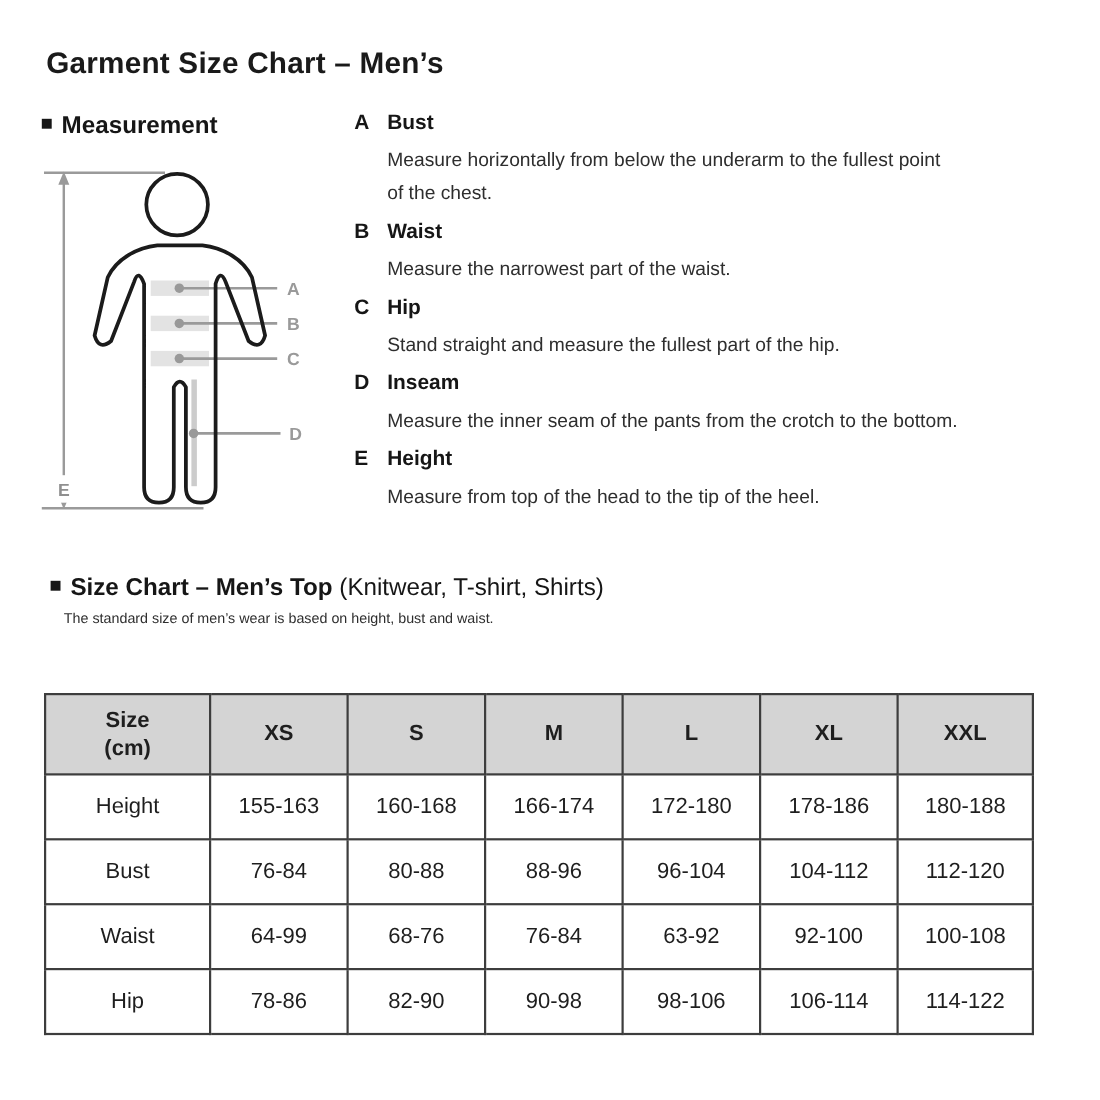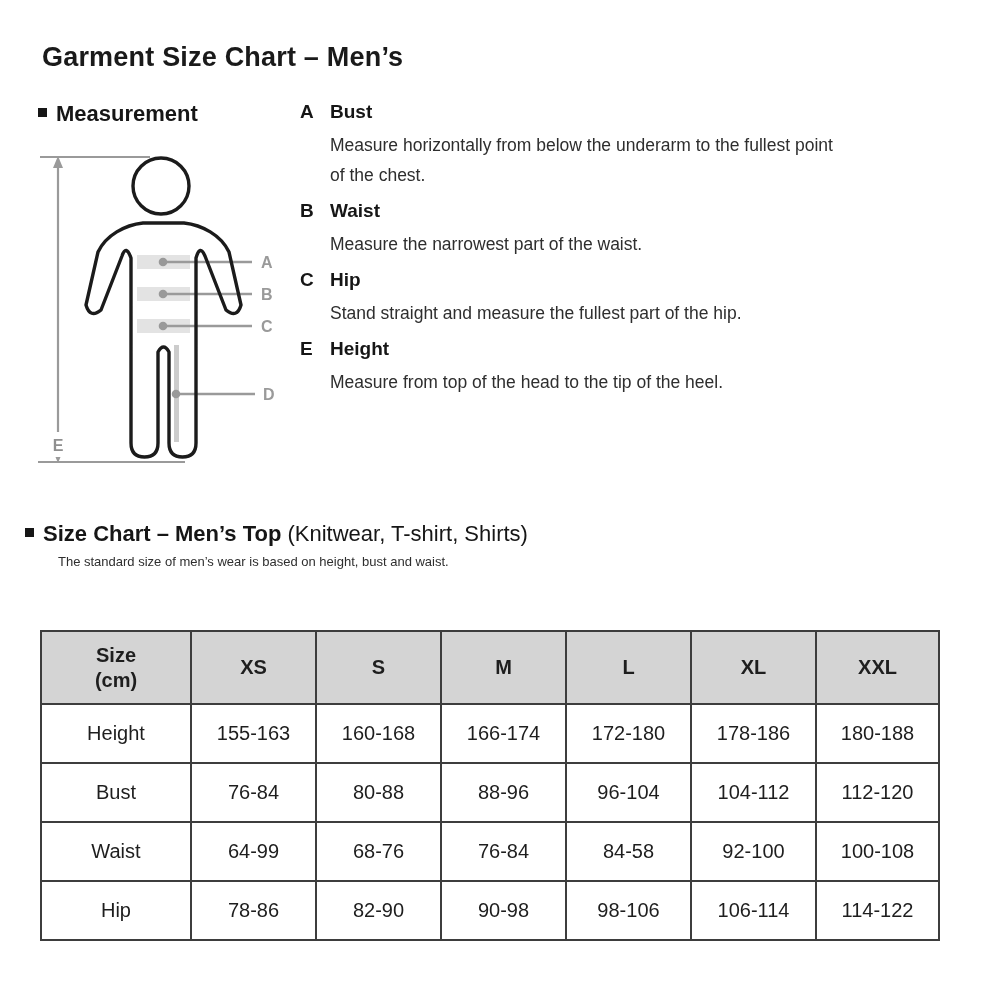--- a/index.html
+++ b/index.html
@@ -16,31 +16,31 @@
   .bullet-square {
     width:9px; height:9px; background:#161616; margin-top:7px; flex:0 0 auto;
   }
   .section-head .head-text { font-size:22px; font-weight:bold; color:#161616; }
   .head-text .normal { font-weight:normal; }
 
   .measurement-head { position:absolute; left:38px; top:101px; }
 
   .figure-wrap { position:absolute; left:28px; top:140px; width:260px; height:340px; }
 
-  .defs { position:absolute; left:300px; top:100px; width:660px; }
+  .defs { position:absolute; left:322px; top:100px; width:660px; }
   .def-item { margin-bottom:9px; }
   .def-head { line-height:24px; margin-bottom:5px; }
   .def-letter { display:inline-block; width:30px; font-size:19px; font-weight:bold; color:#161616; }
   .def-term { font-size:19px; font-weight:bold; color:#161616; }
   .def-desc {
     margin-left:30px; font-size:17.5px; line-height:30px; color:#2e2e2e;
     white-space:pre-line;
   }
 
-  .sizechart-head { position:absolute; left:25px; top:521px; }
+  .sizechart-head { position:absolute; left:46px; top:521px; }
   .sizechart-sub  { position:absolute; left:58px; top:554px; font-size:13px; color:#2e2e2e; }
 
   table.size-table {
     position:absolute; left:40px; top:630px;
     border-collapse:collapse; table-layout:fixed; width:898px;
     font-size:20px; color:#1e1e1e;border-radius:19px;
   }
   .size-table th, .size-table td {
     border:2px solid #3d3d3d; text-align:center; vertical-align:middle; padding:0;
   }
@@ -150,20 +150,26 @@
       <div class="def-desc">Measure the narrowest part of the waist.</div>
     </div>
     <div class="def-item">
       <div class="def-head">
         <span class="def-letter">C</span><span class="def-term">Hip</span>
       </div>
       <div class="def-desc">Stand straight and measure the fullest part of the hip.</div>
     </div>
     <div class="def-item">
       <div class="def-head">
+        <span class="def-letter">D</span><span class="def-term">Inseam</span>
+      </div>
+      <div class="def-desc">Measure the inner seam of the pants from the crotch to the bottom.</div>
+    </div>
+    <div class="def-item">
+      <div class="def-head">
         <span class="def-letter">E</span><span class="def-term">Height</span>
       </div>
       <div class="def-desc">Measure from top of the head to the tip of the heel.</div>
     </div>
   </div>
 
   <div class="section-head sizechart-head">
     <span class="bullet-square"></span>
     <span class="head-text">
       <span>Size Chart – Men’s Top</span><span class="normal"> (Knitwear, T-shirt, Shirts)</span>
@@ -210,21 +216,21 @@
           <td>88-96</td>
           <td>96-104</td>
           <td>104-112</td>
           <td>112-120</td>
         </tr>
         <tr>
           <td>Waist</td>
           <td>64-99</td>
           <td>68-76</td>
           <td>76-84</td>
-          <td>84-58</td>
+          <td>63-92</td>
           <td>92-100</td>
           <td>100-108</td>
         </tr>
         <tr>
           <td>Hip</td>
           <td>78-86</td>
           <td>82-90</td>
           <td>90-98</td>
           <td>98-106</td>
           <td>106-114</td>

